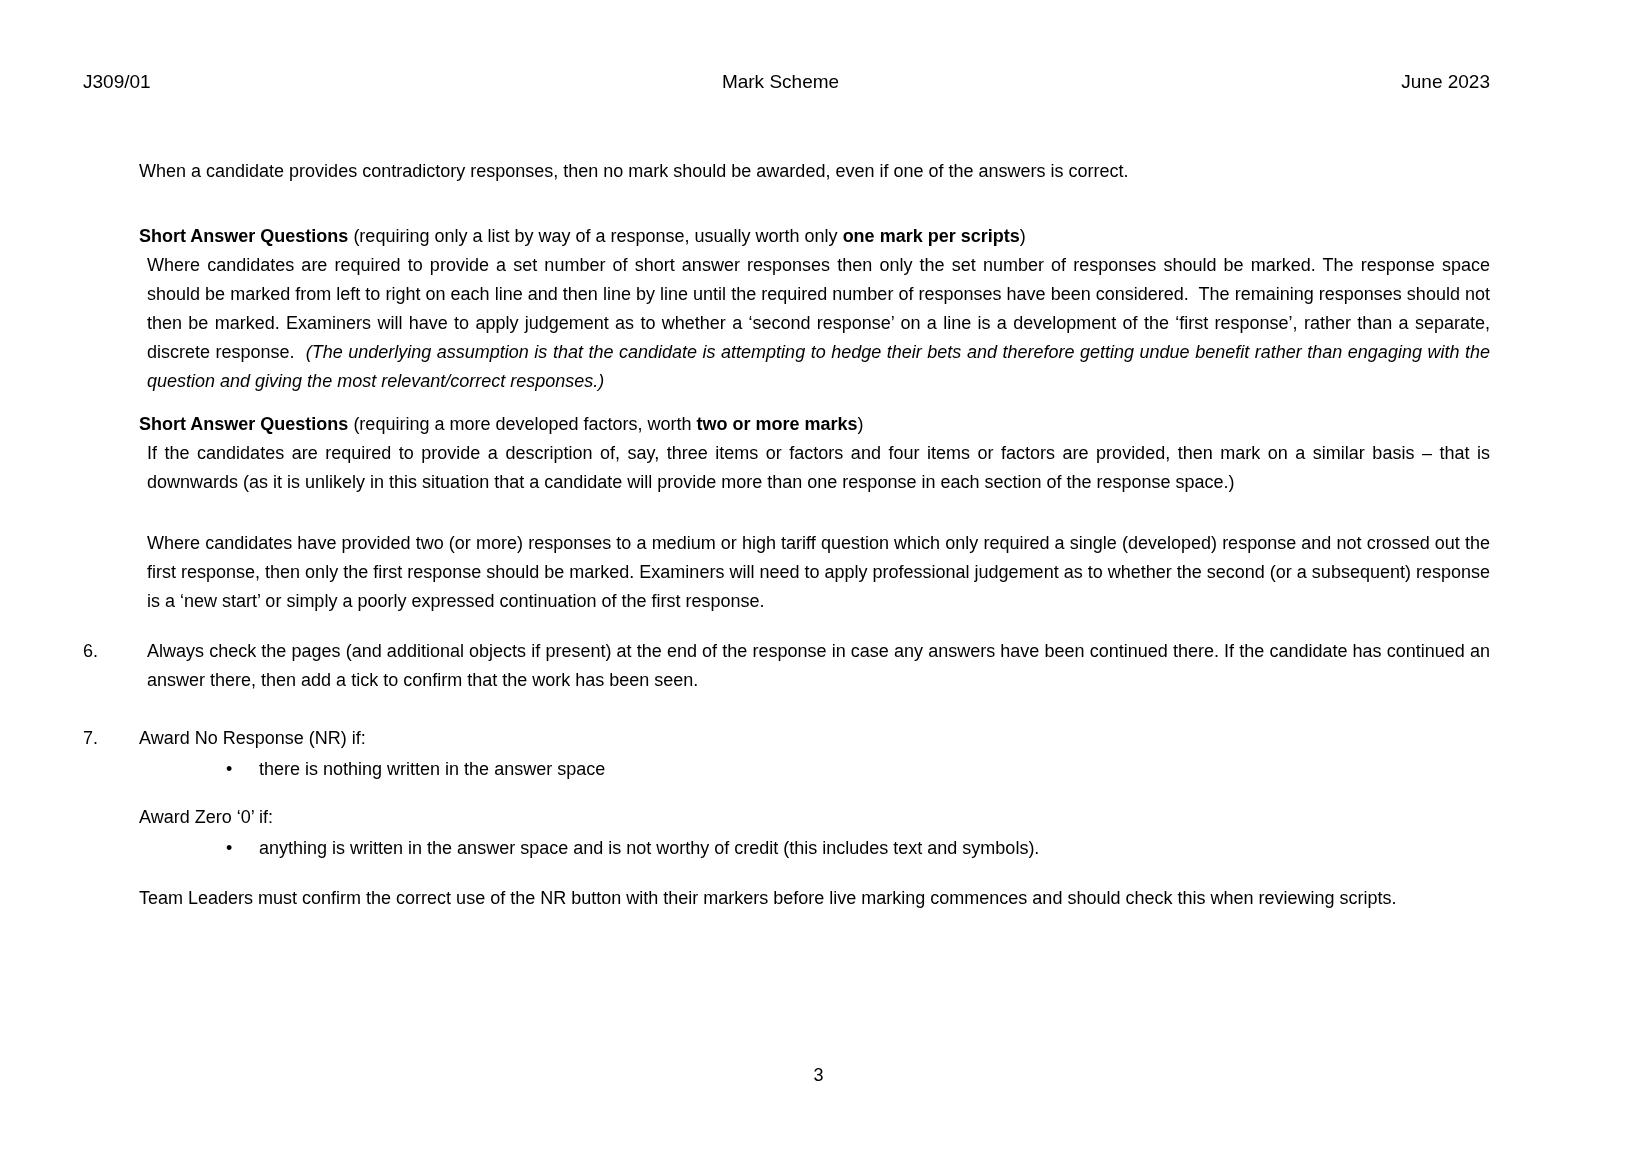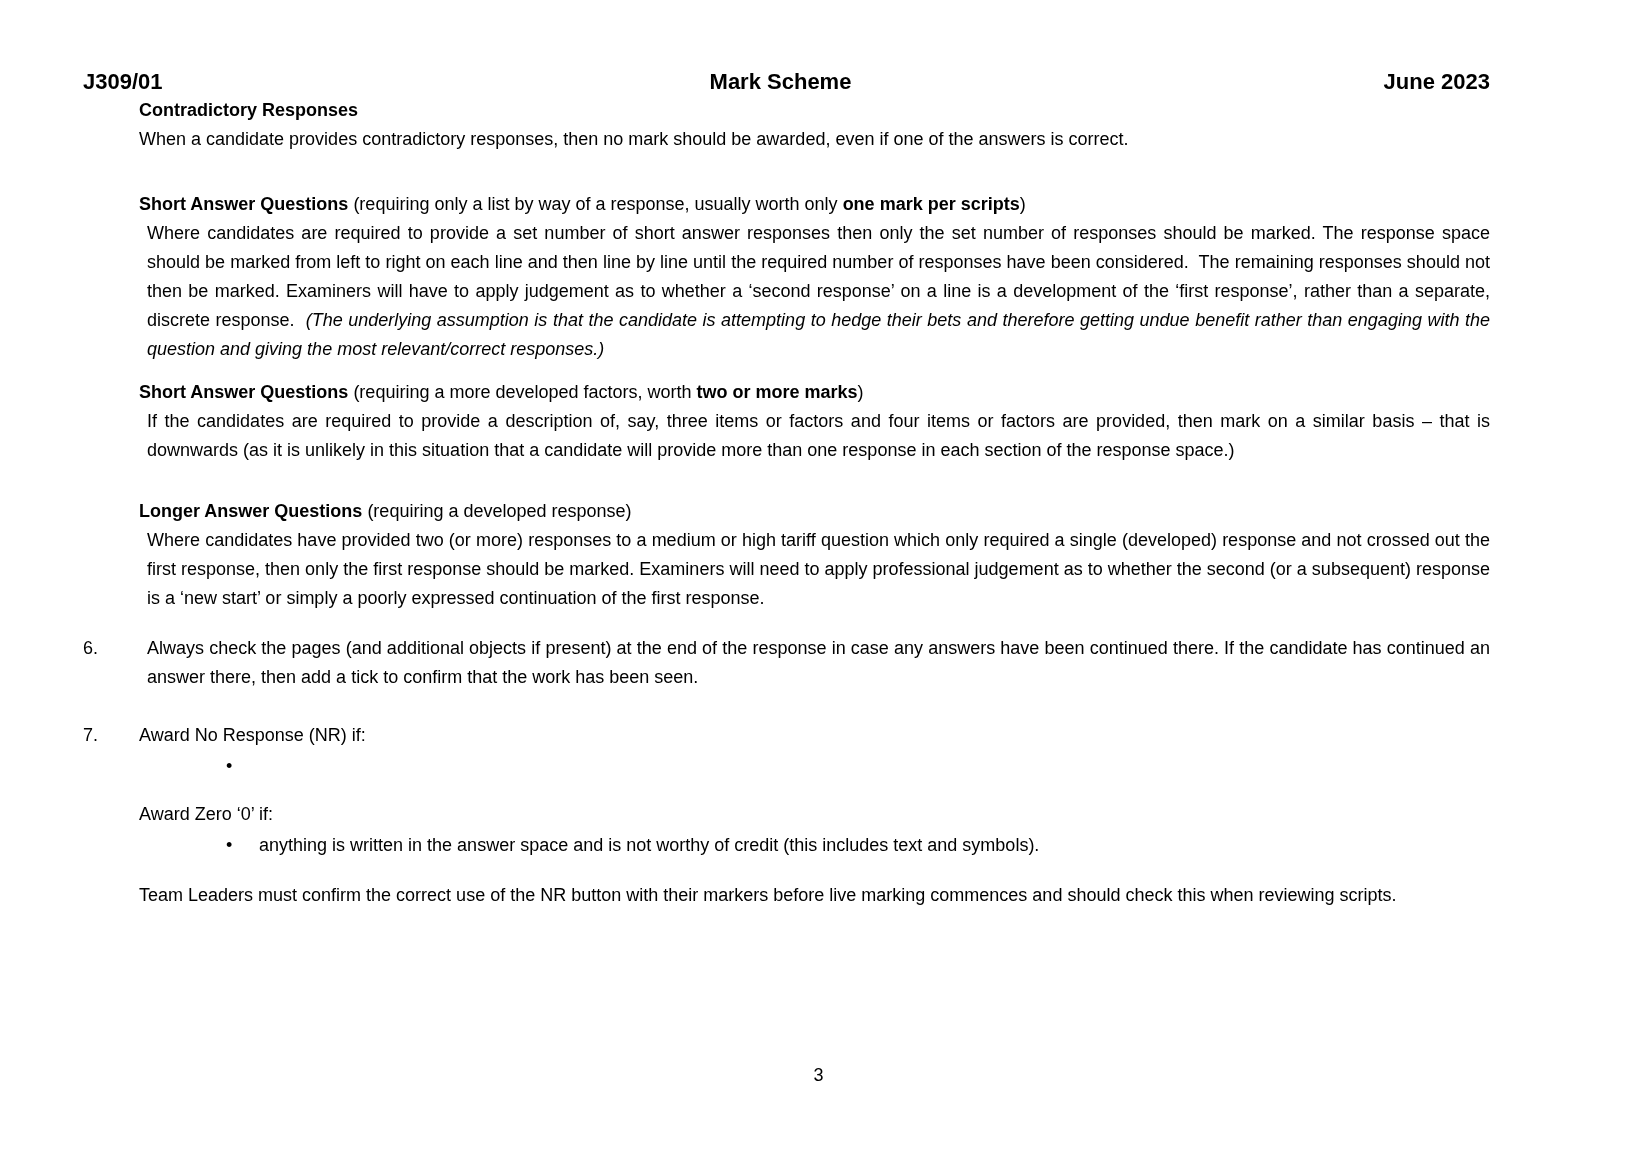--- a/index.html
+++ b/index.html
@@ -19,22 +19,23 @@
     width: 1637px;
     height: 1158px;
     padding: 67px 147px 0 83px;
     background: #ffffff;
     overflow: hidden;
   }
   
   .doc-header {
     position: relative;
     height: 29px;
-    font-weight: bold;
-    font-size: 22px;
+    font-weight: normal;
+    font-size: 19px;
+    margin-bottom: 61px;
   }
   .h-left   { position: absolute; left: 0; top: 0; }
   .h-center { position: absolute; left: 0; right: 12px; top: 0; text-align: center; }
   .h-right  { position: absolute; right: 0; top: 0; }
 
   
   p { margin: 0; }
   .section { margin-left: 56px; }
   .s1 { margin-bottom: 36px; }
   .s2 { margin-bottom: 14px; }
@@ -69,50 +70,49 @@
 
 <div class="page">
 
   <div class="doc-header">
     <span class="h-left">J309/01</span>
     <span class="h-center">Mark Scheme</span>
     <span class="h-right">June 2023</span>
   </div>
 
   <section class="section s1">
-    <p class="heading"><span class="b">Contradictory Responses</span></p>
     <p><span>When a candidate provides contradictory responses, then no mark should be awarded, even if one of the answers is correct.</span></p>
   </section>
 
   <section class="section s2">
     <p class="heading"><span class="b">Short Answer Questions</span><span> (requiring only a list by way of a response, usually worth only </span><span class="b">one mark per scripts</span><span>)</span></p>
     <p class="just"><span>Where candidates are required to provide a set number of short answer responses then only the set number of responses should be marked. The response space should be marked from left to right on each line and then line by line until the required number of responses have been considered.&nbsp; The remaining responses should not then be marked. Examiners will have to apply judgement as to whether a ‘second response’ on a line is a development of the ‘first response’, rather than a separate, discrete response.&nbsp; </span><span class="i">(The underlying assumption is that the candidate is attempting to hedge their bets and therefore getting undue benefit rather than engaging with the question and giving the most relevant/correct responses.)</span></p>
   </section>
 
   <section class="section s3">
     <p class="heading"><span class="b">Short Answer Questions</span><span> (requiring a more developed factors, worth </span><span class="b">two or more marks</span><span>)</span></p>
     <p class="just"><span>If the candidates are required to provide a description of, say, three items or factors and four items or factors are provided, then mark on a similar basis – that is downwards (as it is unlikely in this situation that a candidate will provide more than one response in each section of the response space.)</span></p>
   </section>
 
   <section class="section s4">
-    <p class="heading"><span class="b">Longer Answer Questions</span><span> (requiring a developed response)</span></p>
     <p class="just"><span>Where candidates have provided two (or more) responses to a medium or high tariff question which only required a single (developed) response and not crossed out the first response, then only the first response should be marked. Examiners will need to apply professional judgement as to whether the second (or a subsequent) response is a ‘new start’ or simply a poorly expressed continuation of the first response.</span></p>
   </section>
 
   <div class="item item-6">
     <span class="item-num">6.</span>
     <div class="item-body just">Always check the pages (and additional objects if present) at the end of the response in case any answers have been continued there. If the candidate has continued an answer there, then add a tick to confirm that the work has been seen.</div>
   </div>
 
   <div class="item item-7">
     <span class="item-num">7.</span>
     <div class="item-body">
       <p>Award No Response (NR) if:</p>
       <div class="bullet-row">
         <span class="bullet-glyph">•</span>
+        <span>there is nothing written in the answer space</span>
       </div>
       <p class="lead-zero">Award Zero ‘0’ if:</p>
       <div class="bullet-row">
         <span class="bullet-glyph">•</span>
         <span>anything is written in the answer space and is not worthy of credit (this includes text and symbols).</span>
       </div>
       <p class="closing">Team Leaders must confirm the correct use of the NR button with their markers before live marking commences and should check this when reviewing scripts.</p>
     </div>
   </div>
 

